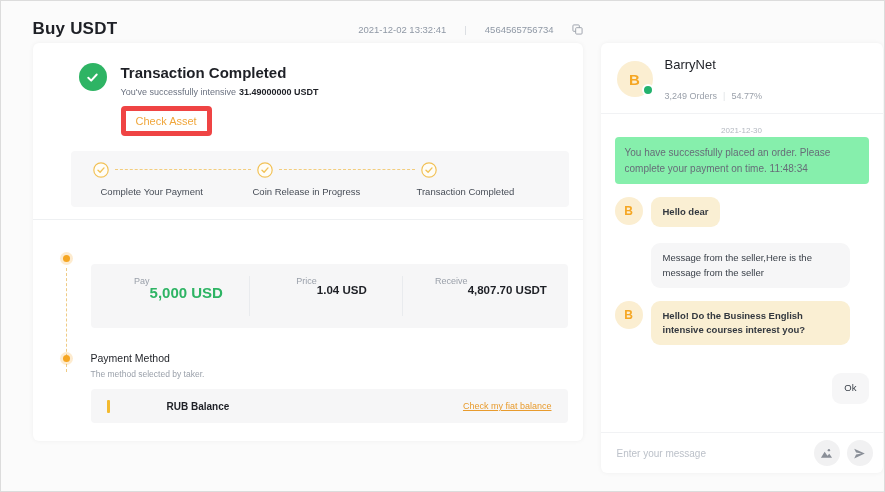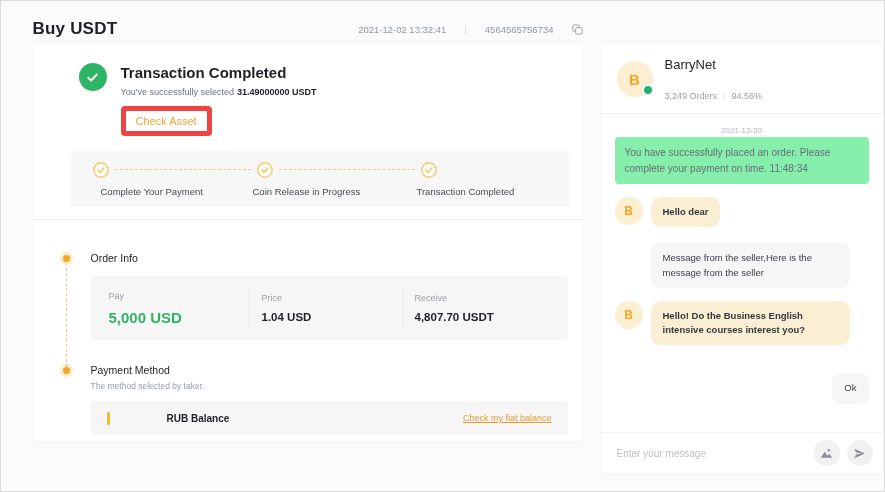--- a/index.html
+++ b/index.html
@@ -47,21 +47,21 @@
   .tl-wrap { position:relative; margin-top:8px; }
   .tl-line { position:absolute; left:33px; top:40px; height:104px; border-left:1px dashed #efcb85; }
   .tl-section { position:relative; padding:24px 15px 0 58px; }
   .tl-dot { position:absolute; left:30px; top:27px; width:7px; height:7px; border-radius:50%;
     background:#f5a623; box-shadow:0 0 0 3px rgba(245,166,35,0.22); }
   .tl-title { font-size:10.5px; color:#1e2026; }
   .tl-sub { font-size:8.5px; color:#9aa0aa; margin-top:5px; }
 
   .order-box { margin-top:12px; background:#f6f6f7; border-radius:4px; height:64px;
     display:flex; align-items:center; box-sizing:border-box; padding:0 0 0 18px; }
-  .order-col { display:flex; flex-direction:column; justify-content:center; height:40px; }
+  .order-col { display:flex; flex-direction:row; justify-content:center; height:40px; }
   .order-col.c1 { width:140px; }
   .order-col.c2 { width:140px; border-left:1px solid #e9ebee; padding-left:12px; }
   .order-col.c3 { flex:1; border-left:1px solid #e9ebee; padding-left:12px; }
   .order-label { font-size:9px; color:#9aa0aa; }
   .order-value { font-size:11.5px; font-weight:700; margin-top:8px; color:#1e2026; }
   .order-value.pay { font-size:15px; color:#2eb464; }
 
   .method-box { margin-top:10px; background:#f6f6f7; border-radius:4px; height:34px;
     display:flex; align-items:center; padding:0 16px;gap:48px; }
   .method-bar { width:3px; height:13px; background:#f3ba2f; border-radius:1px; margin-right:9px; }
@@ -126,21 +126,21 @@
       <div class="card main-card">
         <div class="success-row">
           <div class="success-circle">
             <svg width="15" height="15" viewBox="0 0 16 16" fill="none">
               <path d="M3.5 8.3 L6.6 11.3 L12.5 4.8" stroke="#ffffff" stroke-width="2.1" stroke-linecap="round" stroke-linejoin="round"></path>
             </svg>
           </div>
           <div class="success-info">
             <div class="success-title">Transaction Completed</div>
             <div class="success-sub">
-              <span>You've successfully selected</span><b>31.49000000 USDT</b>
+              <span>You've successfully intensive</span><b>31.49000000 USDT</b>
             </div>
             <button class="check-asset-btn">Check Asset</button>
           </div>
         </div>
 
         <div class="steps-strip">
           <span class="step-circle" style="left:22px">
             <svg width="16" height="16" viewBox="0 0 16 16" fill="none">
               <circle cx="8" cy="8" r="7.2" fill="#fffdf6" stroke="#f2c258" stroke-width="1.2"></circle>
               <path d="M5 8.2 L7.1 10.2 L11 5.9" stroke="#f2c258" stroke-width="1.4" stroke-linecap="round" stroke-linejoin="round"></path>
@@ -165,21 +165,20 @@
           <span class="step-label" style="left:346px">Transaction Completed</span>
         </div>
 
         <div class="card-divider"></div>
 
         <div class="tl-wrap">
           <div class="tl-line"></div>
 
           <div class="tl-section">
             <span class="tl-dot"></span>
-            <div class="tl-title">Order Info</div>
             <div class="order-box">
               <div class="order-col c1">
                 <div class="order-label">Pay</div>
                 <div class="order-value pay">5,000 USD</div>
               </div>
               <div class="order-col c2">
                 <div class="order-label">Price</div>
                 <div class="order-value">1.04 USD</div>
               </div>
               <div class="order-col c3">
@@ -207,21 +206,21 @@
       <div class="chat-header">
         <div class="avatar-wrap">
           <div class="avatar">B</div>
           <span class="online-dot"></span>
         </div>
         <div>
           <div class="seller-name">BarryNet</div>
           <div class="seller-stats">
             <span>3,249 Orders</span>
             <span class="stats-sep">|</span>
-            <span>94.56%</span>
+            <span>54.77%</span>
           </div>
         </div>
       </div>
 
       <div class="chat-body">
         <div class="chat-date">2021-12-30</div>
         <div class="system-msg">You have successfully placed an order. Please complete your payment on time. 11:48:34</div>
 
         <div class="msg-row">
           <div class="msg-avatar">B</div>

